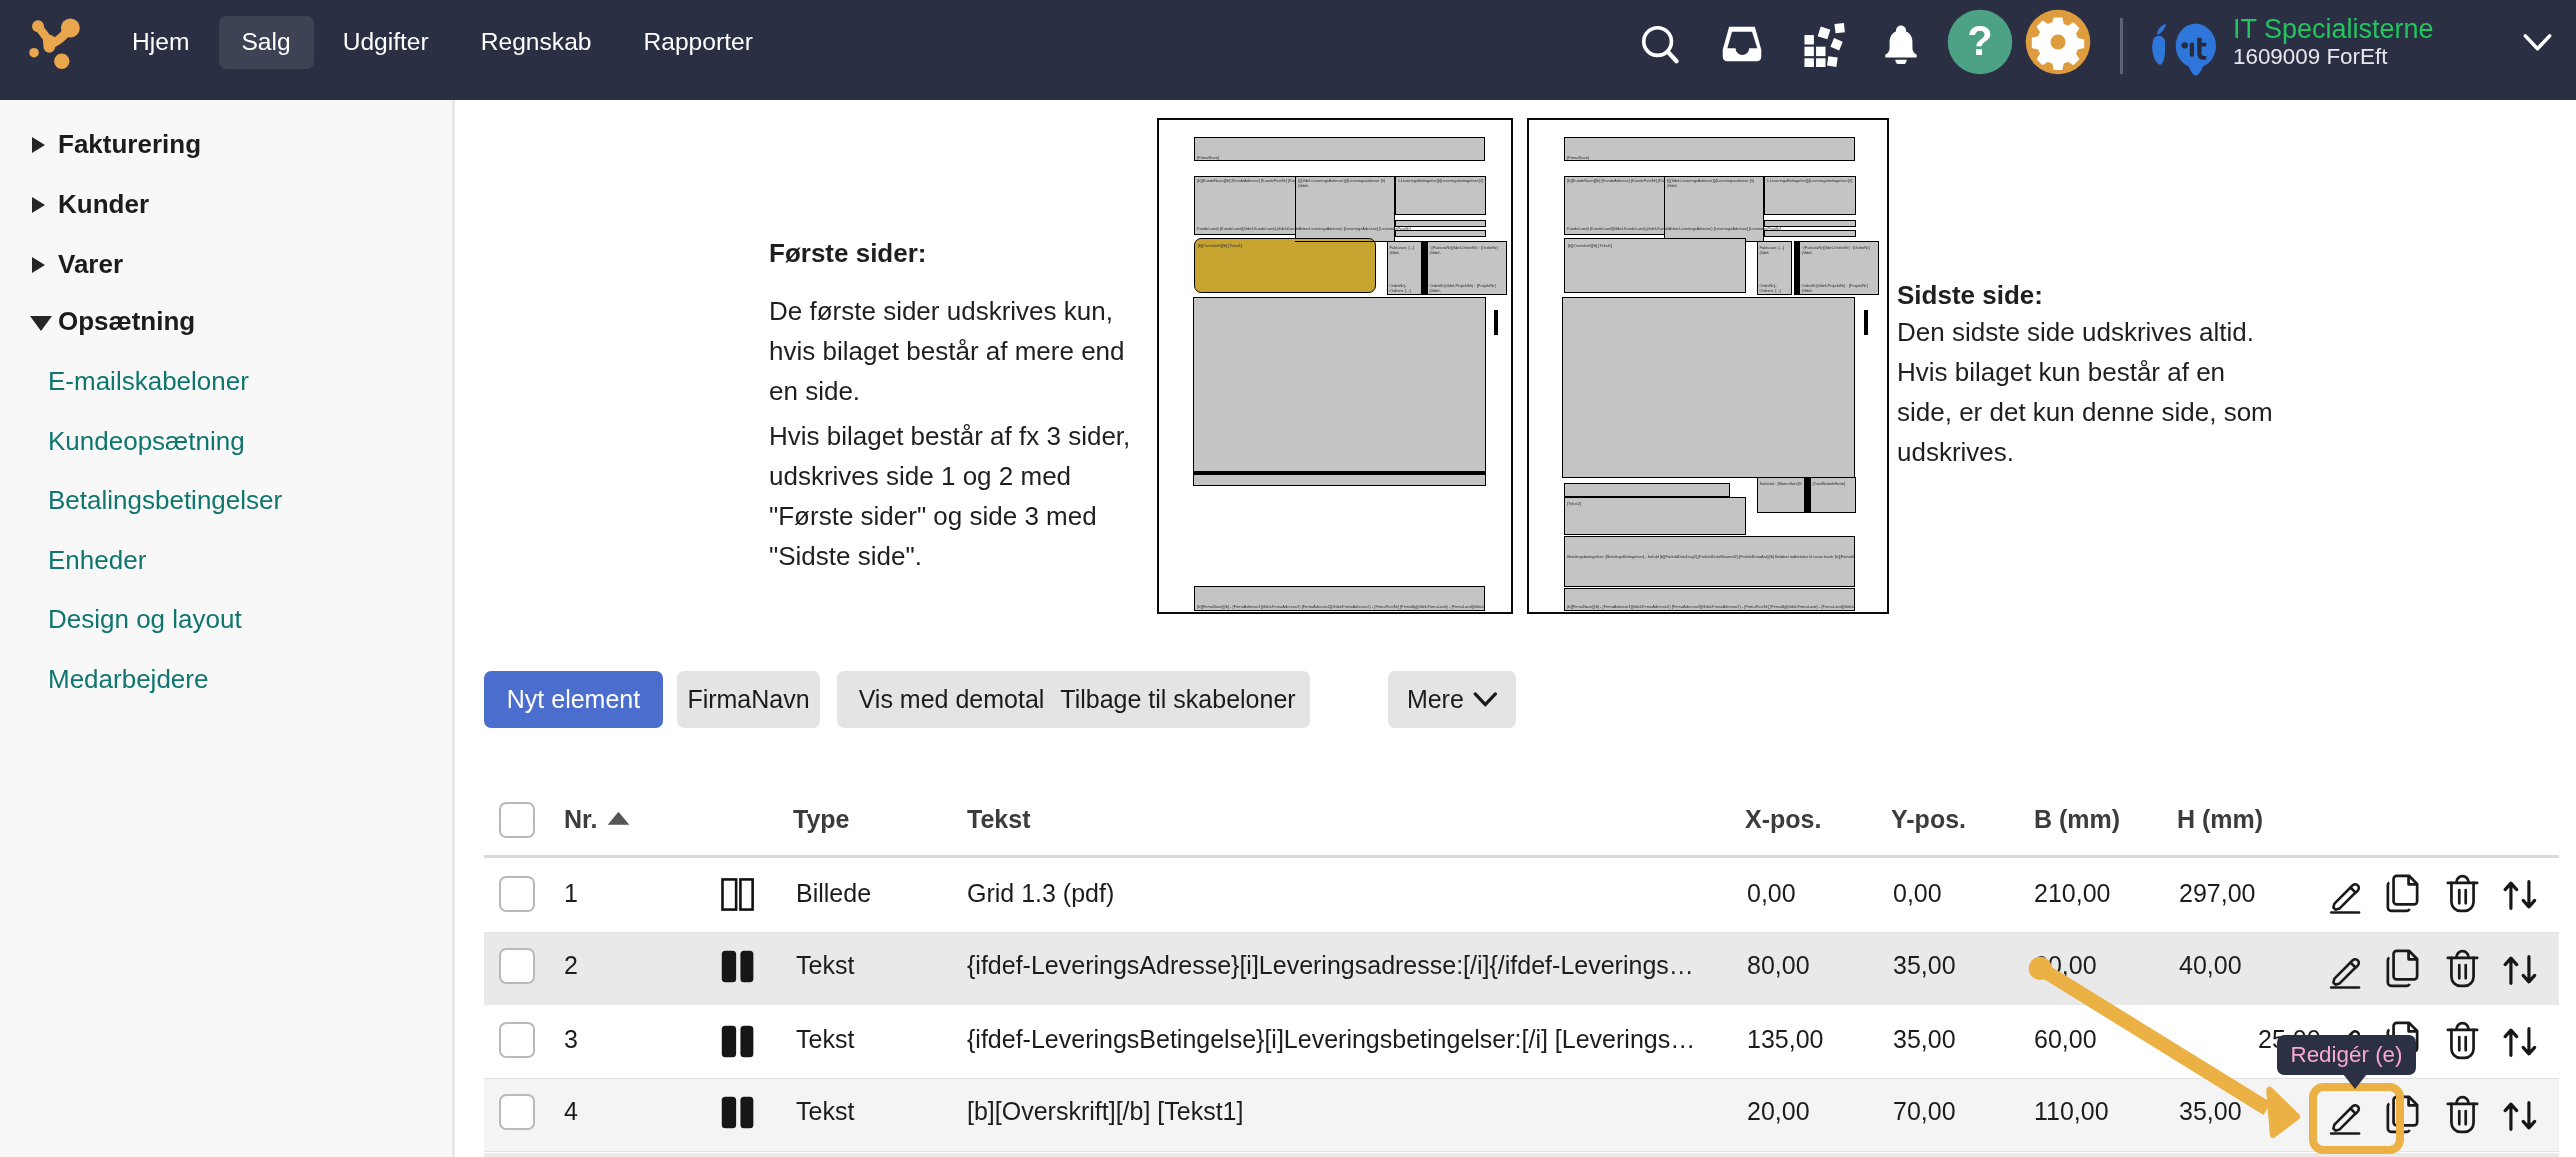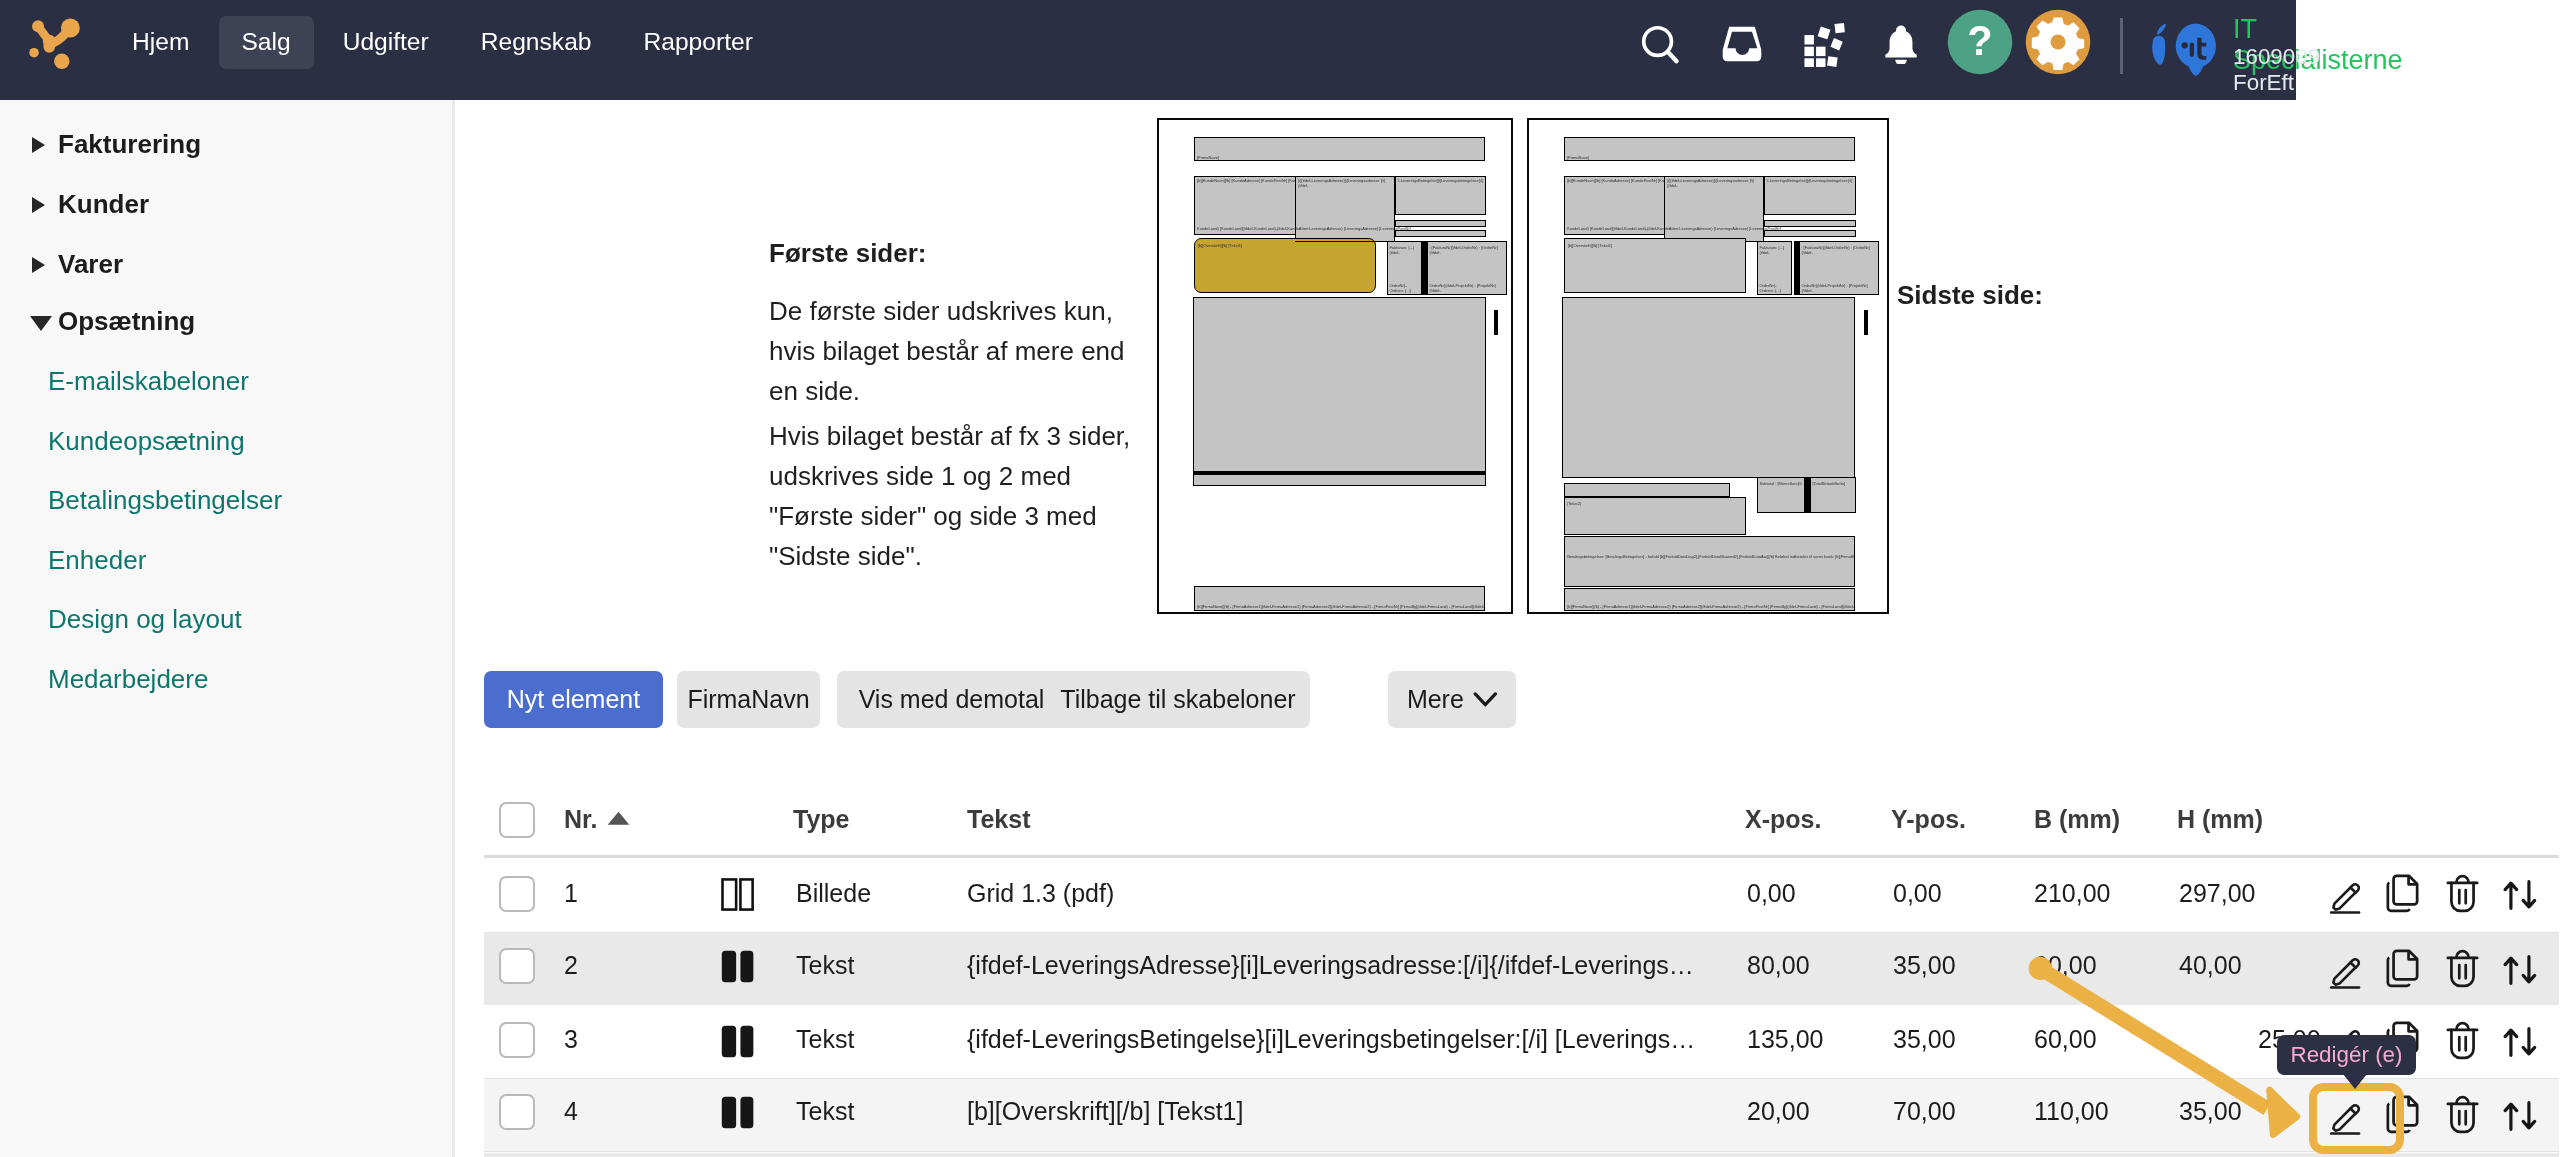--- a/index.html
+++ b/index.html
@@ -2,21 +2,21 @@
 <html style="font-size:11.6px"><head>
 <meta charset="utf-8">
 <style>
   * { margin:0; padding:0; box-sizing:border-box; }
   html,body { width:2576px; height:1158px; overflow:hidden; background:#fff;
     font-family:"Liberation Sans", sans-serif; }
   #page { position:relative; width:2576px; height:1158px; }
   .abs { position:absolute; }
 
   
-  #topbar { position:absolute; left:0; top:0; width:2296px; height:100px; background:#2b2f43; }
+  #topbar { position:absolute; left:0; top:0; width:2576px; height:100px; background:#2b2f43; }
   .nav { position:absolute; top:0; height:84px; display:flex; align-items:center;
     color:#fff; font-size:24.6px; }
   .navitem { padding:0 26px; }
   #salgpill { position:absolute; left:219px; top:16px; width:95px; height:53px;
     background:#3e4255; border-radius:7.2px; }
   #unilogo { position:absolute; left:26px; top:11.6px; }
   .tbicon { position:absolute; top:0; }
   #acct1 { position:absolute; left:2233px; top:13.7px; color:#22c55e; font-size:27px; }
   #acct2 { position:absolute; left:2233px; top:44px; color:#e6e8ee; font-size:22.4px; }
 
@@ -183,20 +183,21 @@
   <div class="ssub" style="top:485px;">Betalingsbetingelser</div>
   <div class="ssub" style="top:545px;">Enheder</div>
   <div class="ssub" style="top:604px;">Design og layout</div>
   <div class="ssub" style="top:664px;">Medarbejdere</div>
 
   <div class="ptext ptitle" style="left:769px; top:233px;">Første sider:</div>
   <div class="ptext" style="left:769px; top:291px;">De første sider udskrives kun,<br>hvis bilaget består af mere end<br>en side.</div>
   <div class="ptext" style="left:769px; top:416px;">Hvis bilaget består af fx 3 sider,<br>udskrives side 1 og 2 med<br>"Første sider" og side 3 med<br>"Sidste side".</div>
 
   <div class="ptext ptitle" style="left:1897px; top:275px;">Sidste side:</div>
+  <div class="ptext" style="left:1897px; top:312px;">Den sidste side udskrives altid.<br>Hvis bilaget kun består af en<br>side, er det kun denne side, som<br>udskrives.</div>
 
   <div class="pg" id="pg1" style="left:1157px; width:356px;">
     <div class="bx" style="left:35px; top:17.3px; width:291px; height:24px;">
         <span style="position:absolute; left:2.2px; bottom:0.7px;">[FirmaNavn]</span>
       </div>
     <div class="bx" style="left:35px; top:56px; width:200px; height:59px;">
         <span style="position:absolute; left:2.2px; top:1.4px;">[b][KundeNavn][/b] [KundeAdresse] [KundePostNr] [KundeBy]{</span>
       </div>
     <div class="bx" style="left:136px; top:56px; width:100px; height:66px;">
         <span style="position:absolute; left:2.2px; top:1.4px;">[i]{ifdef-LeveringsAdresse}[i]Leveringsadresse [/i]{ifdef-</span>

